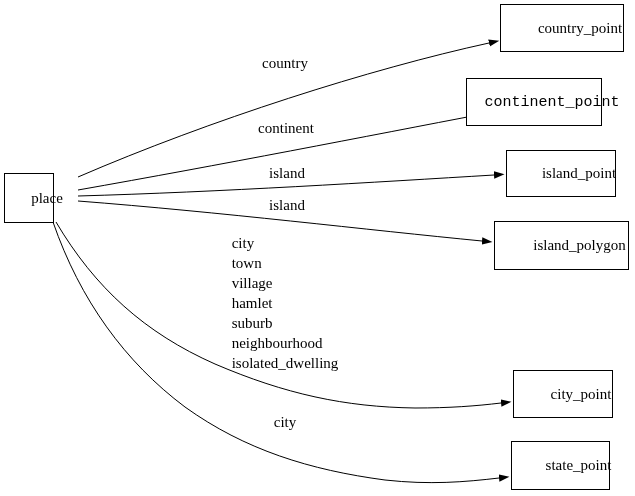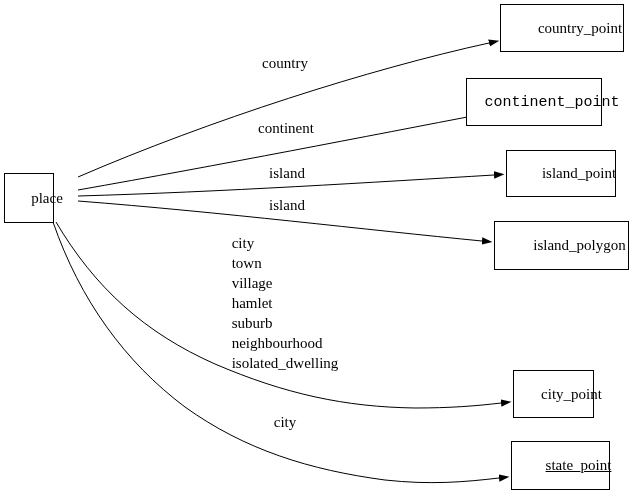--- a/index.html
+++ b/index.html
@@ -74,23 +74,23 @@
   <div class="node" style="left:4px; top:173px; width:50px; height:50px;">place</div>
 
   <div class="node" style="left:500px; top:4px; width:124px; height:48px;">country_point</div>
 
   <div class="node" style="left:466px; top:78px; width:136px; height:48px;font-family:Liberation Mono, monospace;">continent_point</div>
 
   <div class="node" style="left:506px; top:150px; width:110px; height:47px;">island_point</div>
 
   <div class="node" style="left:494px; top:221px; width:135px; height:49px;">island_polygon</div>
 
-  <div class="node" style="left:513px; top:370px; width:81px; height:48px;">city_point</div>
+  <div class="node" style="left:513px; top:370px; width:100px; height:48px;">city_point</div>
 
-  <div class="node" style="left:511px; top:441px; width:99px; height:49px;text-decoration:underline;">state_point</div>
+  <div class="node" style="left:511px; top:441px; width:99px; height:49px;">state_point</div>
 
   <div class="edge-label" style="left:285px; top:63px;">country</div>
 
   <div class="edge-label" style="left:286px; top:128px;">continent</div>
 
   <div class="edge-label" style="left:287px; top:173px;">island</div>
 
   <div class="edge-label" style="left:287px; top:205px;">island</div>
 
   <div class="edge-label multiline" style="left:285px; top:233px;">city

